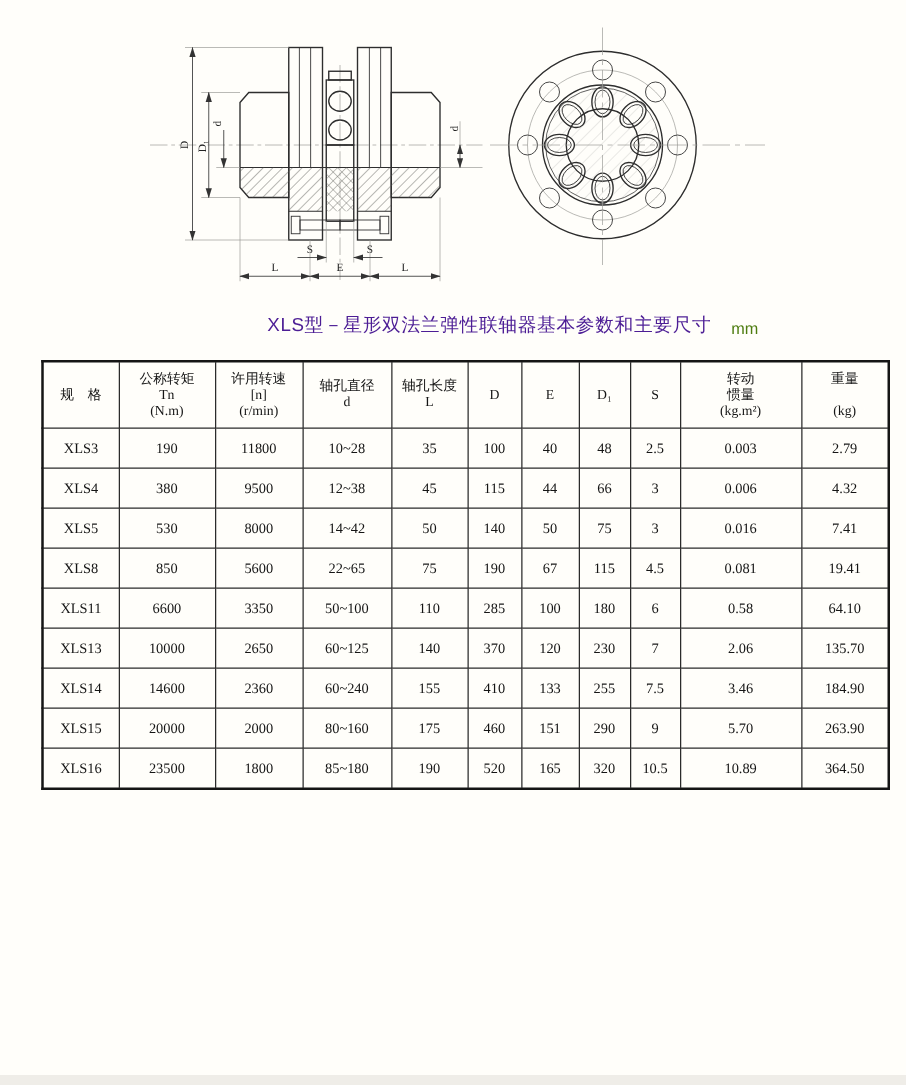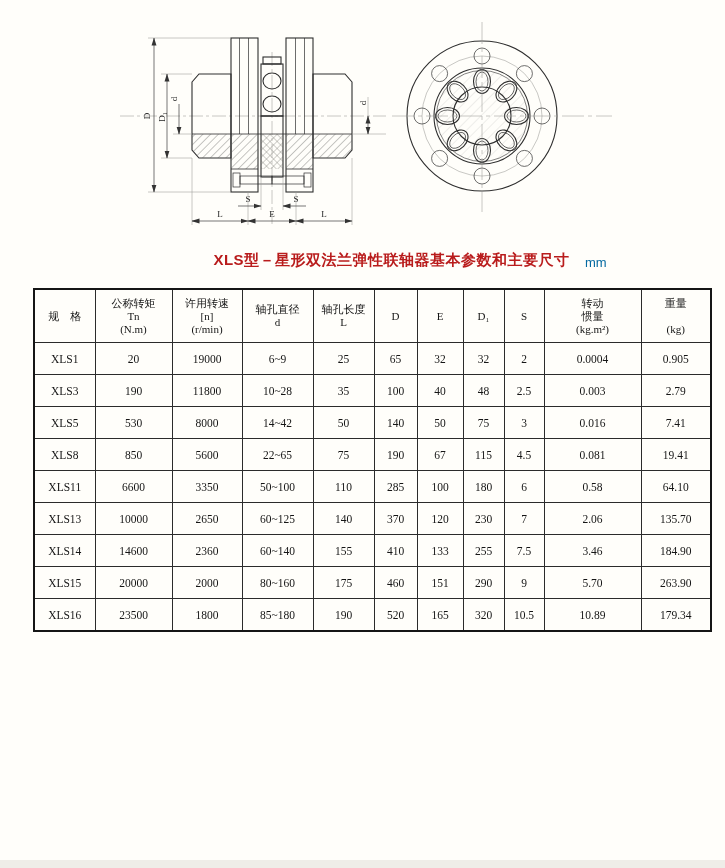--- a/index.html
+++ b/index.html
@@ -11,23 +11,23 @@
   
   .draw-wrap{position:absolute;top:0;left:0;width:725px;height:245px;}
   svg{display:block;}
   .bl{stroke:#2e2e2e;stroke-width:1.1;fill:none;}
   .bl2{stroke:#2e2e2e;stroke-width:0.7;fill:none;}
   .thin{stroke:#9a9a96;stroke-width:0.55;fill:none;}
   .dim{stroke:#3c3c3c;stroke-width:0.7;fill:none;}
   text.dlab{font:9px "Liberation Serif","DejaVu Serif",serif;fill:#222;}
   
   .title-row{position:absolute;top:251px;left:0;right:0;text-align:center;padding-left:58px;
-    font-family:"Liberation Sans","DejaVu Sans",sans-serif;font-weight:bold;font-size:15px;color:#b91c1c;letter-spacing:.5px;}
+    font-family:"Liberation Sans","DejaVu Sans",sans-serif;font-weight:normal;font-size:15px;color:#4c1d95;letter-spacing:.5px;}
   .unit-label{position:absolute;top:255px;left:585px;
-    font-family:"Liberation Sans","DejaVu Sans",sans-serif;font-size:13px;color:#0369a1;}
+    font-family:"Liberation Sans","DejaVu Sans",sans-serif;font-size:13px;color:#4d7c0f;}
   
   table.spec{position:absolute;top:288px;left:33px;width:677px;border-collapse:collapse;table-layout:fixed;
     border:2px solid #151515;background:#fffefa;}
   table.spec th,table.spec td{border:1px solid #2b2b2b;text-align:center;vertical-align:middle;
     padding:0 1px;overflow:hidden;}
   table.spec thead th{height:52px;font-weight:normal;font-size:11px;line-height:13px;color:#151515;}
   table.spec tbody td{height:31px;font-size:11.5px;color:#151515;}
   .hline{min-height:13px;line-height:13px;}
   .strip-bottom{position:absolute;left:0;bottom:0;width:725px;height:8px;background:#efede8;}
 </style>
@@ -253,46 +253,46 @@
         </th>
         <th>
           <div class="hline">重量</div>
           <div class="hline"></div>
           <div class="hline">(kg)</div>
         </th>
       </tr>
   </thead>
   <tbody>
       <tr>
-        <td>XLS1</td>
-        <td>20</td>
-        <td>19000</td>
-        <td>6~9</td>
-        <td>25</td>
-        <td>65</td>
-        <td>32</td>
-        <td>32</td>
-        <td>2</td>
-        <td>0.0004</td>
-        <td>0.905</td>
-      </tr>
-      <tr>
         <td>XLS3</td>
         <td>190</td>
         <td>11800</td>
         <td>10~28</td>
         <td>35</td>
         <td>100</td>
         <td>40</td>
         <td>48</td>
         <td>2.5</td>
         <td>0.003</td>
         <td>2.79</td>
       </tr>
       <tr>
+        <td>XLS4</td>
+        <td>380</td>
+        <td>9500</td>
+        <td>12~38</td>
+        <td>45</td>
+        <td>115</td>
+        <td>44</td>
+        <td>66</td>
+        <td>3</td>
+        <td>0.006</td>
+        <td>4.32</td>
+      </tr>
+      <tr>
         <td>XLS5</td>
         <td>530</td>
         <td>8000</td>
         <td>14~42</td>
         <td>50</td>
         <td>140</td>
         <td>50</td>
         <td>75</td>
         <td>3</td>
         <td>0.016</td>
@@ -334,21 +334,21 @@
         <td>120</td>
         <td>230</td>
         <td>7</td>
         <td>2.06</td>
         <td>135.70</td>
       </tr>
       <tr>
         <td>XLS14</td>
         <td>14600</td>
         <td>2360</td>
-        <td>60~140</td>
+        <td>60~240</td>
         <td>155</td>
         <td>410</td>
         <td>133</td>
         <td>255</td>
         <td>7.5</td>
         <td>3.46</td>
         <td>184.90</td>
       </tr>
       <tr>
         <td>XLS15</td>
@@ -367,18 +367,18 @@
         <td>XLS16</td>
         <td>23500</td>
         <td>1800</td>
         <td>85~180</td>
         <td>190</td>
         <td>520</td>
         <td>165</td>
         <td>320</td>
         <td>10.5</td>
         <td>10.89</td>
-        <td>179.34</td>
+        <td>364.50</td>
       </tr>
     </tbody>
 </table>
 
 <div class="strip-bottom"></div>
 
 </body></html>

